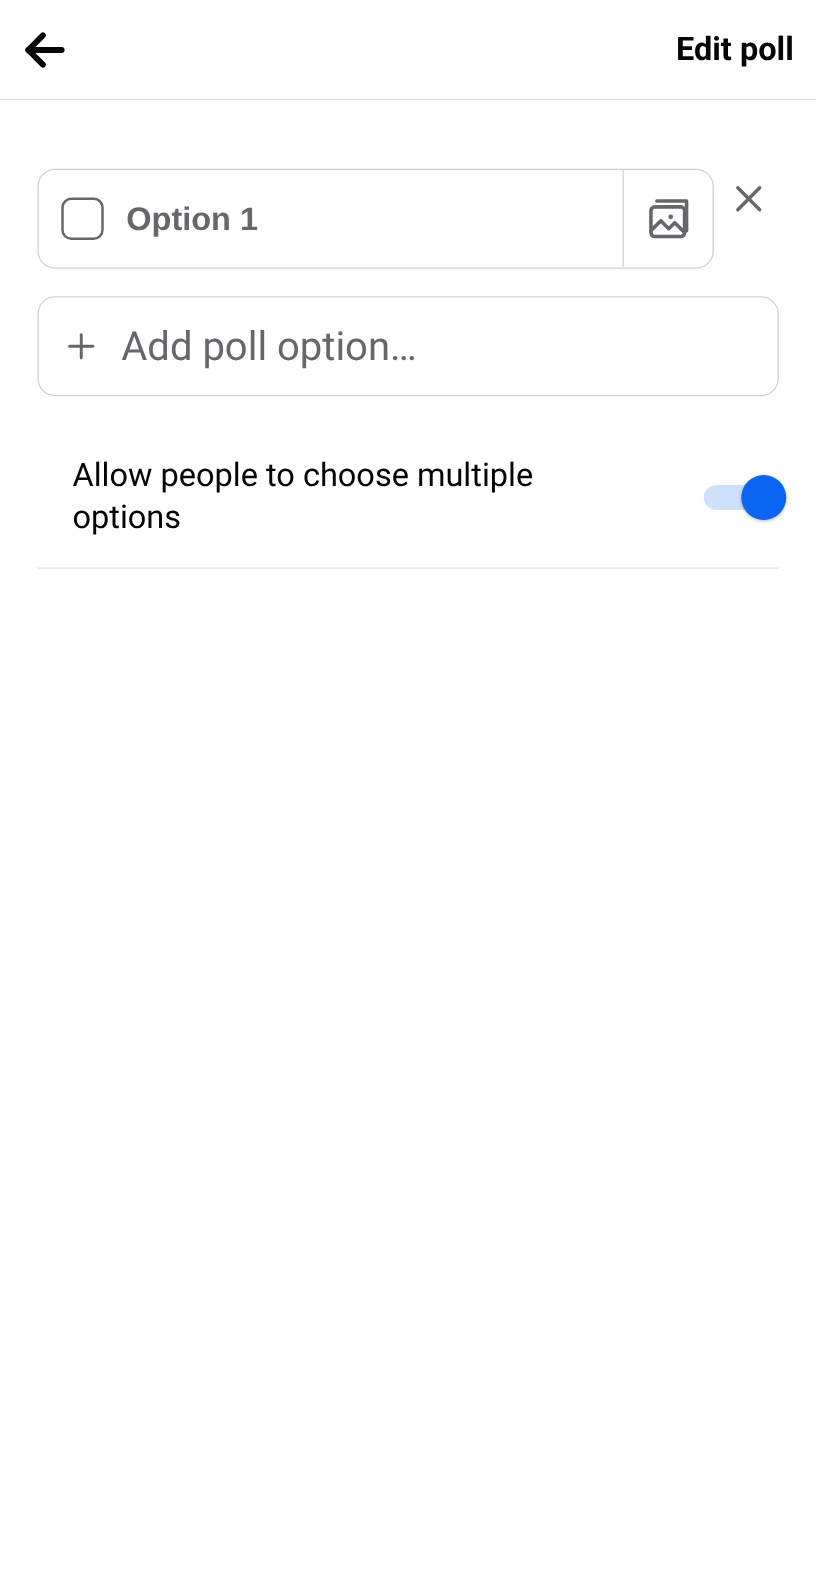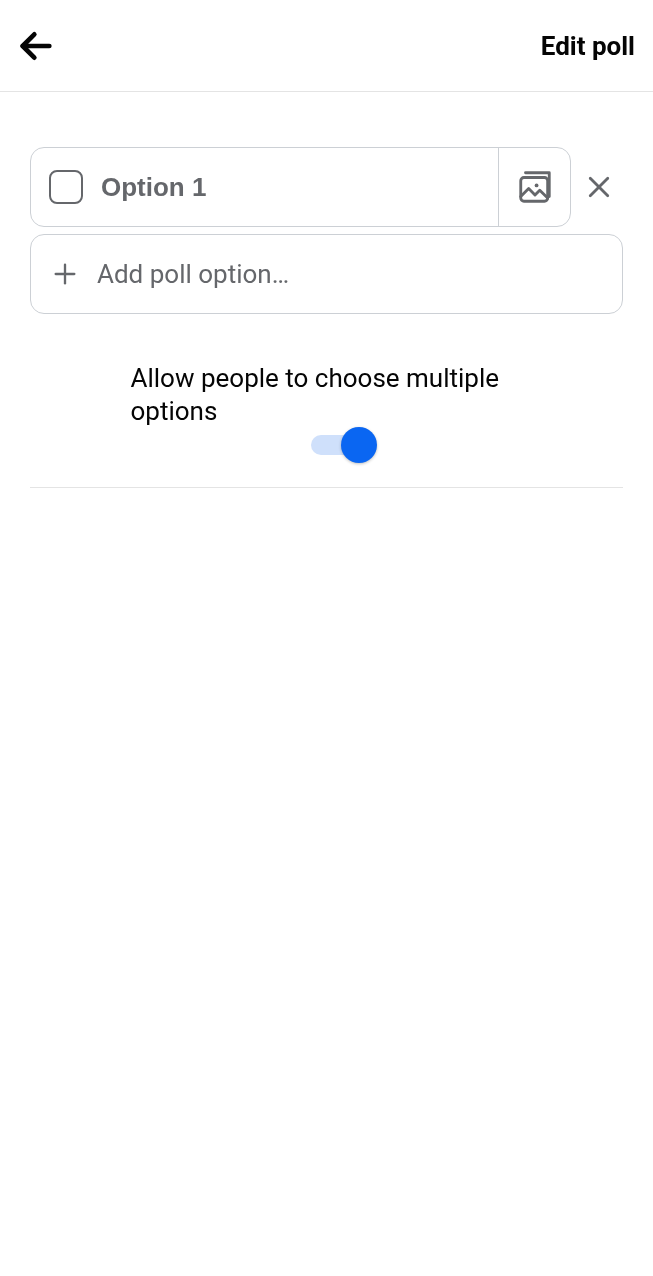--- a/index.html
+++ b/index.html
@@ -7,21 +7,21 @@
       font-family: -apple-system, BlinkMacSystemFont, "Segoe UI", Roboto, Helvetica, Arial, sans-serif;
       background: #fff;
       width: 653px;
       height: 1276px;
       overflow: hidden;
     }
     .header {
       display: flex;
       align-items: center;
       justify-content: space-between;
-      height: 92px;
+      height: 80px;
       padding: 0 18px 0 12px;
       border-bottom: 1px solid #e4e4e4;
     }
     .back-btn {
       width: 48px;
       height: 48px;
       display: flex;
       align-items: center;
       justify-content: center;
       cursor: pointer;
@@ -41,22 +41,22 @@
       padding: 55px 30px 0 30px;
     }
     .section-title {
       font-size: 26px;
       font-weight: 700;
       color: #050505;
       margin-bottom: 24px;
     }
     .option-row {
       display: flex;
-      align-items: center;
-      margin-bottom: 7px;
+      align-items: flex-start;
+      margin-bottom: 22px;
       gap: 0;
     }
     .option-box {
       flex: 1;
       display: flex;
       align-items: center;
       border: 1px solid #ccd0d5;
       border-radius: 14px;
       height: 80px;
       overflow: hidden;
@@ -109,30 +109,29 @@
       align-items: center;
       border: 1px solid #ccd0d5;
       border-radius: 14px;
       height: 80px;
       padding-left: 20px;
       gap: 18px;
       cursor: pointer;
       margin-bottom: 28px;
     }
     .add-option-text {
-      font-size: 26px;
+      font-size: 32px;
       color: #65676b;
     }
     .settings-row {
       display: flex;
       align-items: center;
       justify-content: space-between;
       padding: 20px 0 24px 28px;
       border-bottom: 1px solid #e4e4e4;
-      flex-direction: column;
     }
     .settings-label {
       font-size: 26px;
       color: #050505;
       max-width: 420px;
       line-height: 1.25;
     }
     .toggle {
       position: relative;
       width: 60px;

